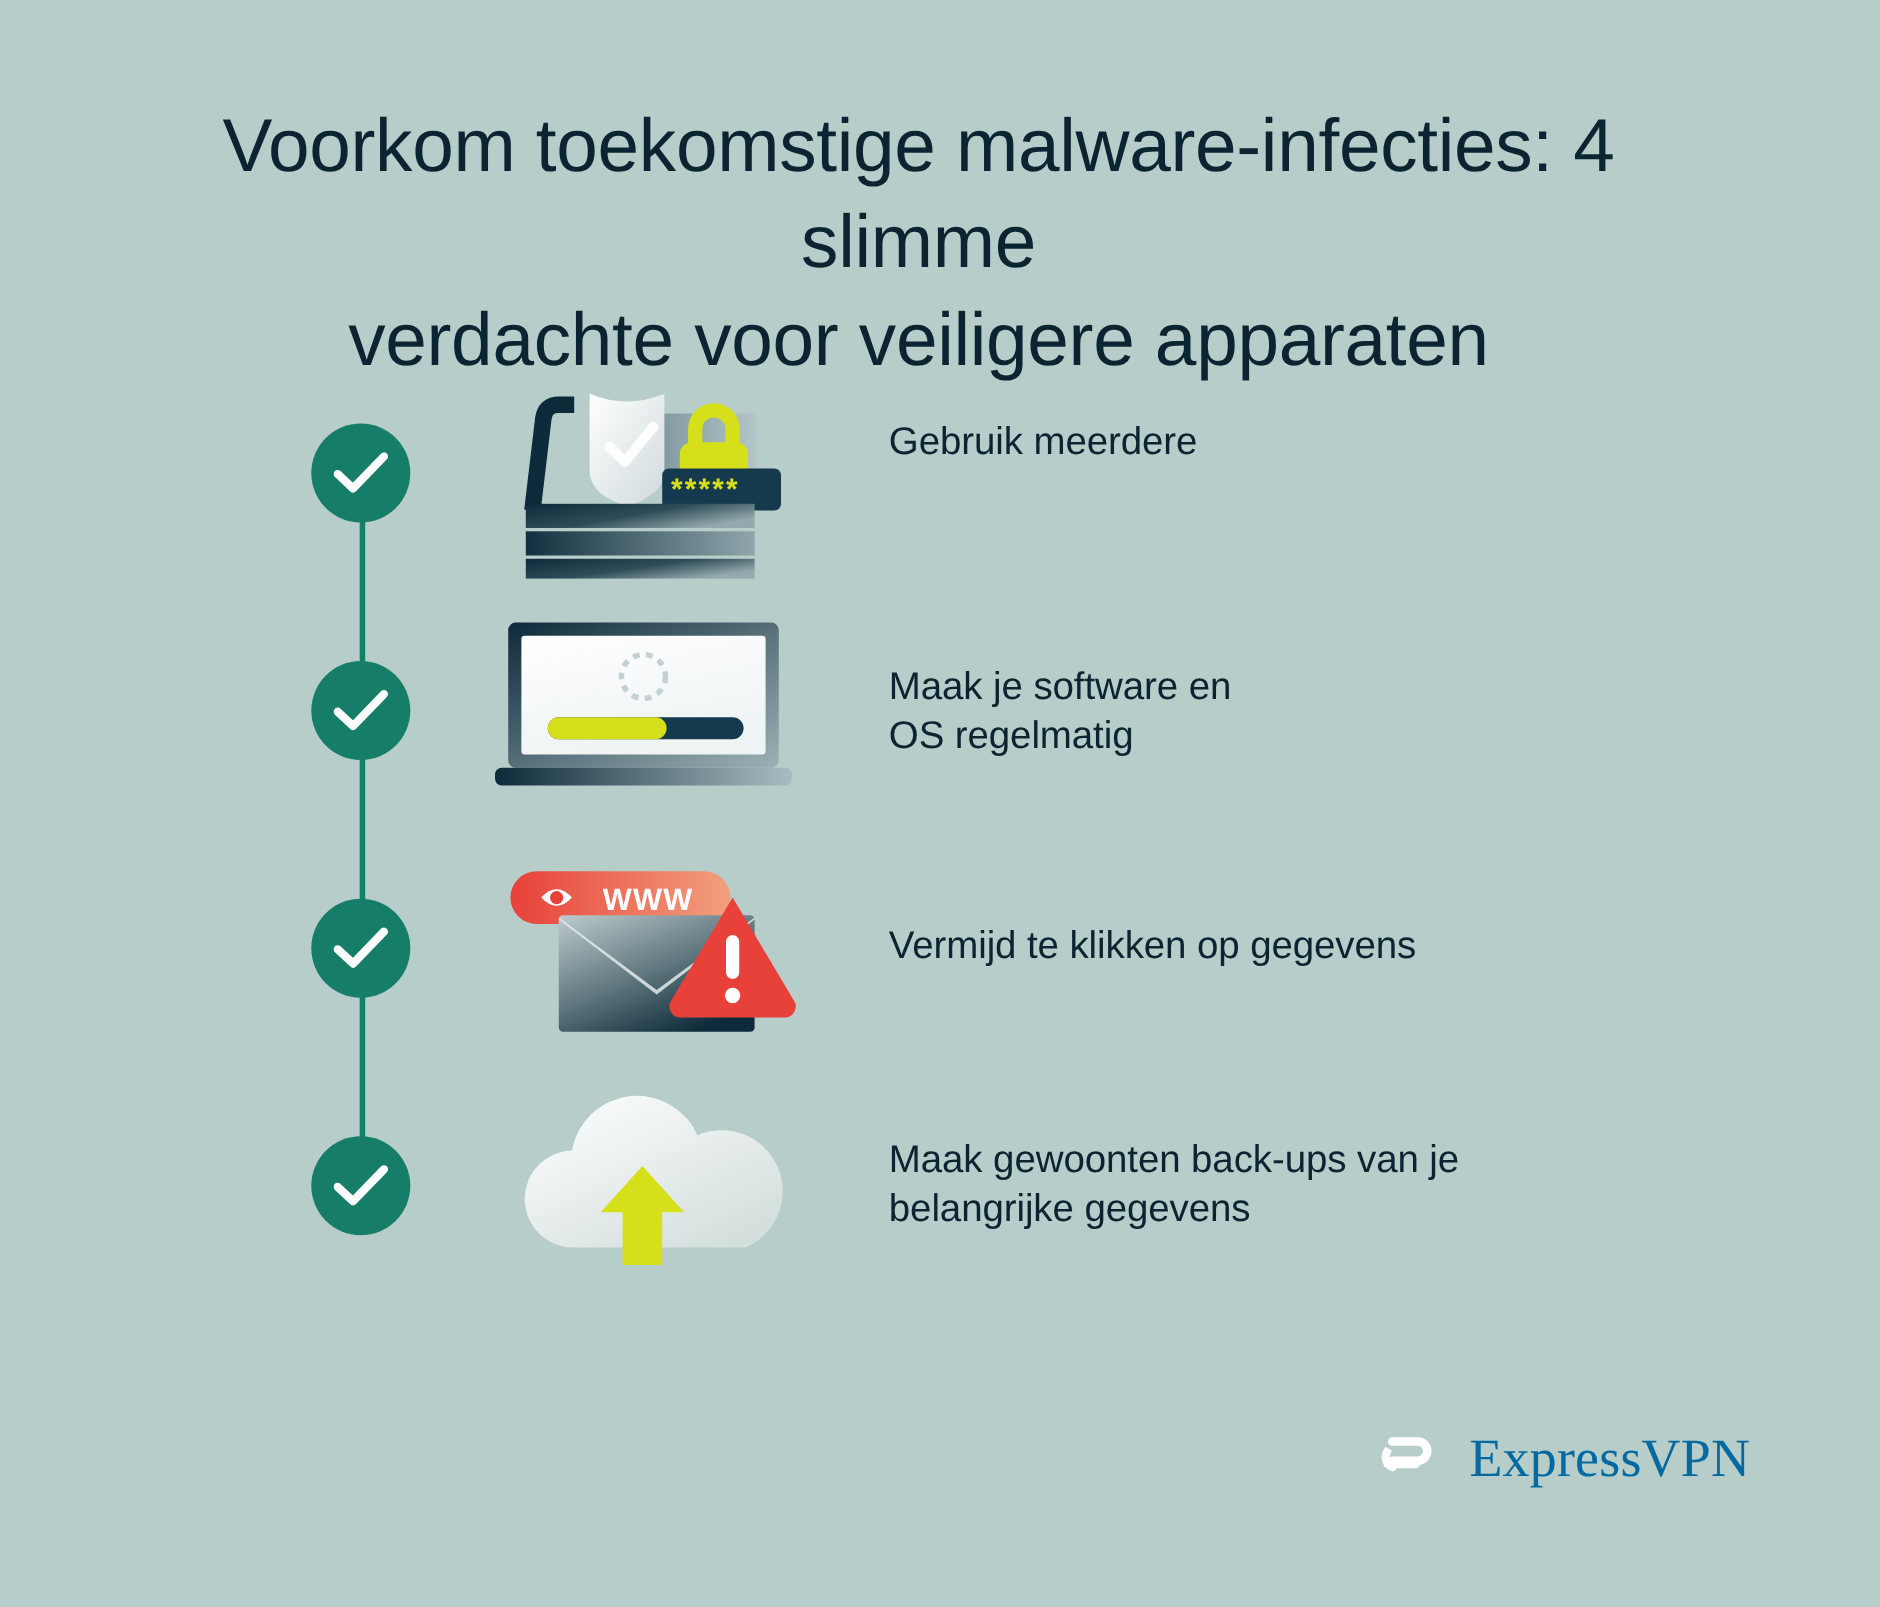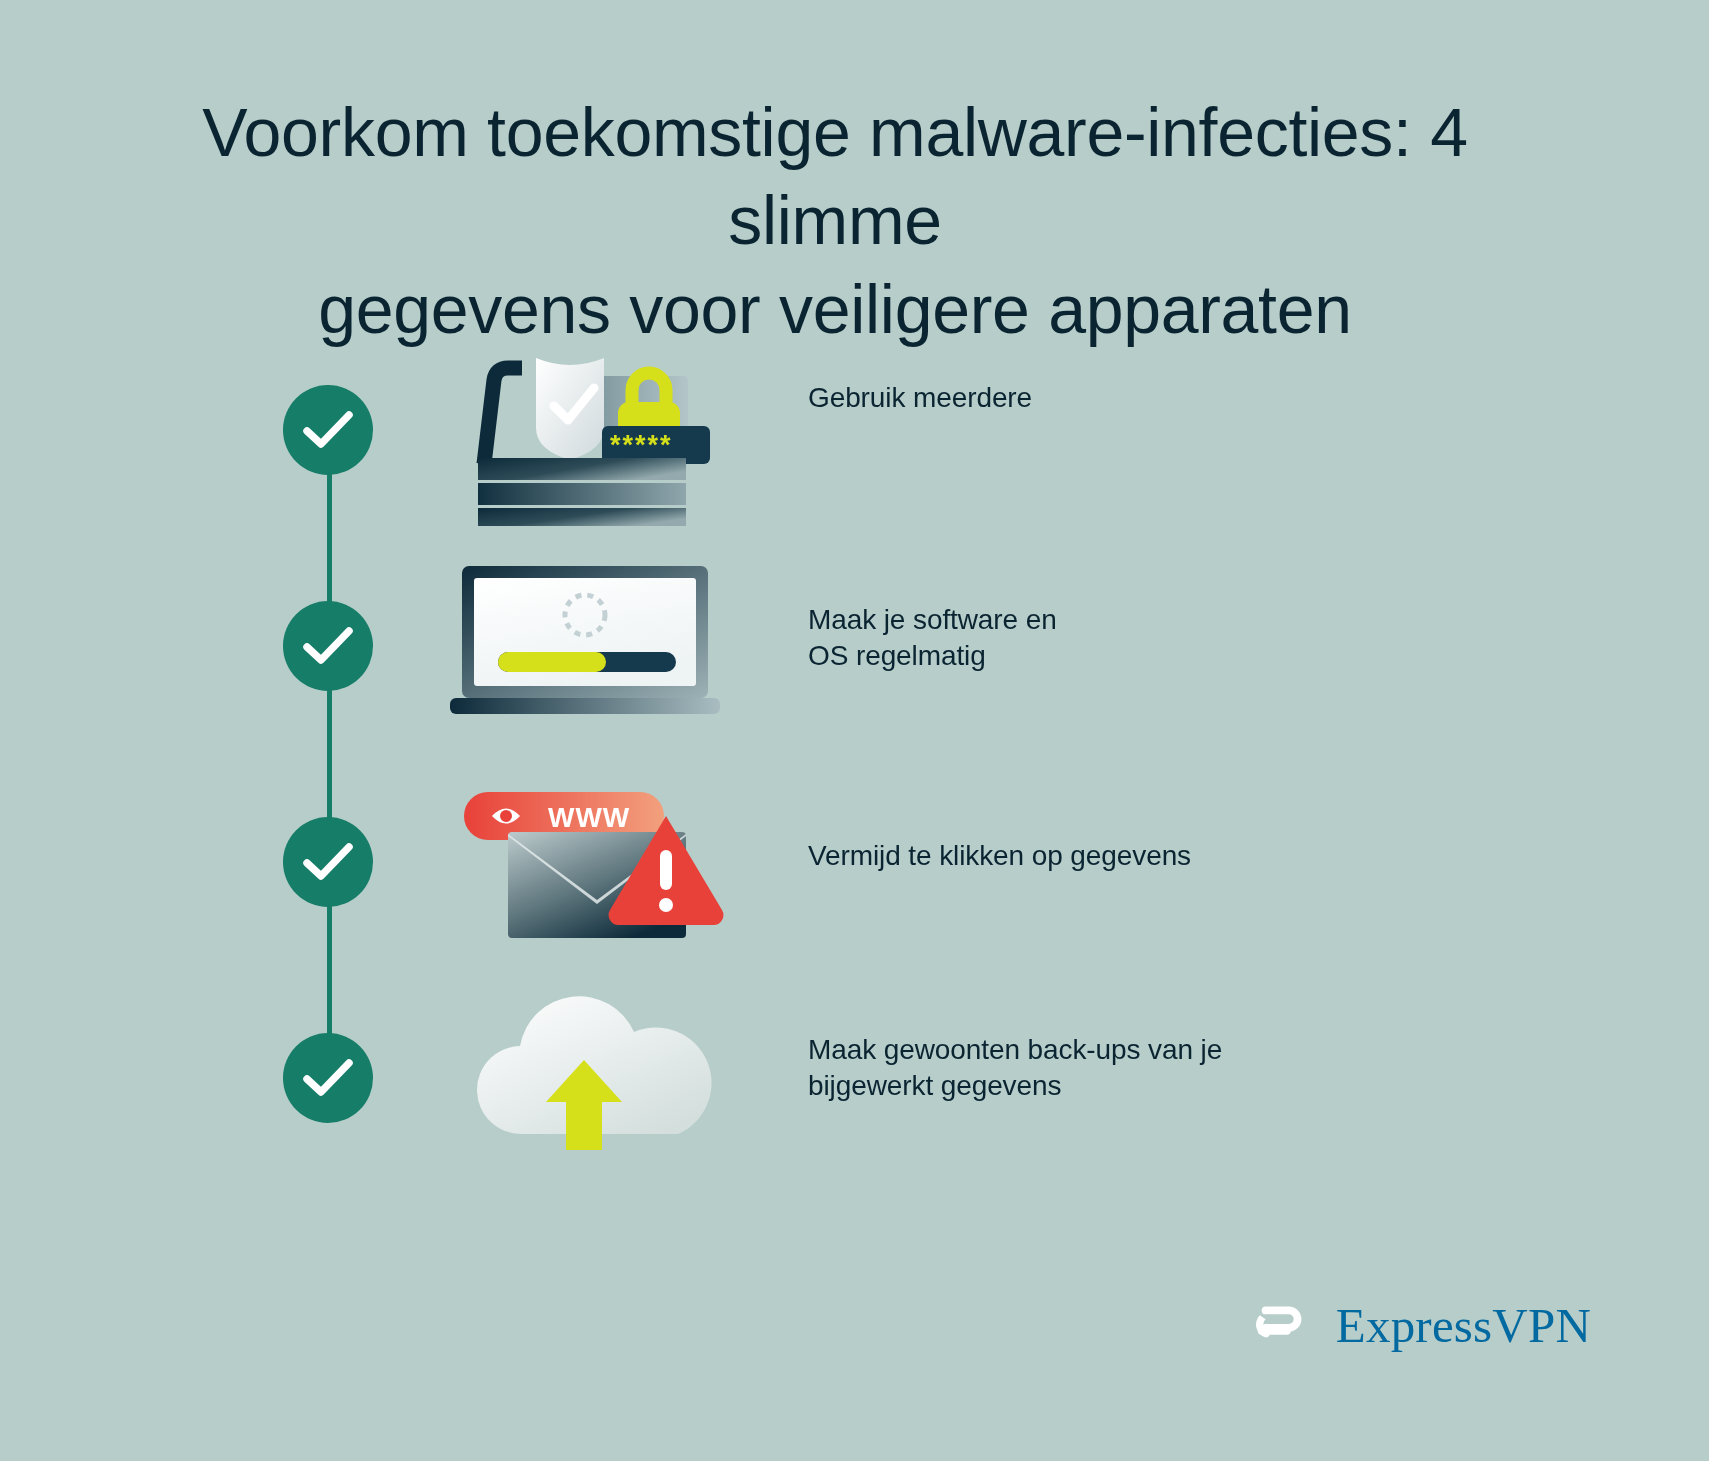--- a/index.html
+++ b/index.html
@@ -53,21 +53,21 @@
   .row .icon-wrap{
     position:absolute;
     left:450px;
     width:290px;
   }
   .row .text{
     position:absolute;
     left:808px;
     width:760px;
     color:#0b2432;
-    font-size:28px;
+    font-size:35px;
     line-height:1.28;
     font-weight:400;
     letter-spacing:-0.1px;
   }
   .row .text .l{display:block;}
 
   
   .logo{
     position:absolute;
     right:118px; bottom:105px;
@@ -82,21 +82,21 @@
     line-height:1;
   }
 </style>
 </head>
 <body>
 
 <div class="page">
 
   <div class="title">
     <span class="l">Voorkom toekomstige malware-infecties: 4 slimme</span>
-    <span class="l">gegevens voor veiligere apparaten</span>
+    <span class="l">verdachte voor veiligere apparaten</span>
   </div>
 
   <div class="timeline">
     <div class="tl-line"></div>
 
     <div class="tick" style="top:0px;">
       <svg width="50" height="38" viewBox="0 0 50 38">
         <path d="M4 20 L18 33 L46 4" fill="none" stroke="#ffffff" stroke-width="7.5" stroke-linecap="round" stroke-linejoin="round"></path>
       </svg>
     </div>
@@ -262,21 +262,21 @@
                  a60 60 0 0 1 114 -14
                  a42 42 0 0 1 44 102 Z" fill="url(#g-cloud)"></path>
         <g>
           <path d="M134 70 L172 112 L152 112 L152 160 L116 160 L116 112 L96 112 Z" fill="#d6e01a"></path>
         </g>
       </svg>
     </div>
 
     <div class="text" style="top:42px;">
       <span class="l">Maak gewoonten back-ups van je</span>
-      <span class="l">bijgewerkt gegevens</span>
+      <span class="l">belangrijke gegevens</span>
     </div>
   </div>
 
   <div class="logo">
     <svg class="logo-mark" viewBox="0 0 64 64">
       <path d="M14 13 h24 a13 13 0 0 1 0 26 h-24 a4 4 0 0 1 0 -8 h24 a5 5 0 0 0 0 -10 h-24 a4 4 0 0 1 0 -8 z" fill="#ffffff"></path>
       <path d="M10 34 h26 a4 4 0 0 1 0 8 h-26 a4 4 0 0 1 0 -8 z" fill="#ffffff"></path>
       <path d="M8 22 a14 14 0 0 0 6 23 a4 4 0 0 0 3 -7 a7 7 0 0 1 -3 -12 z" fill="#ffffff"></path>
     </svg>
     <span class="logo-text">ExpressVPN</span>

